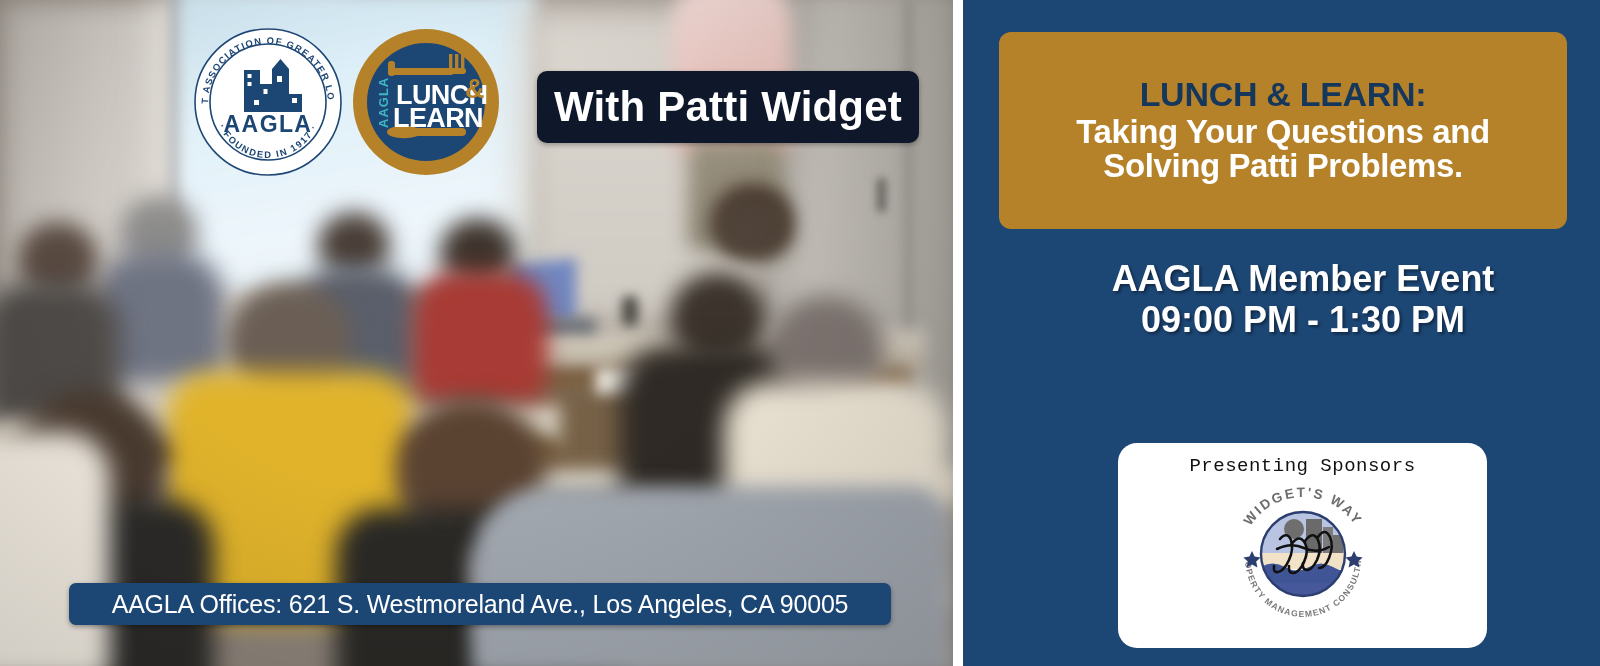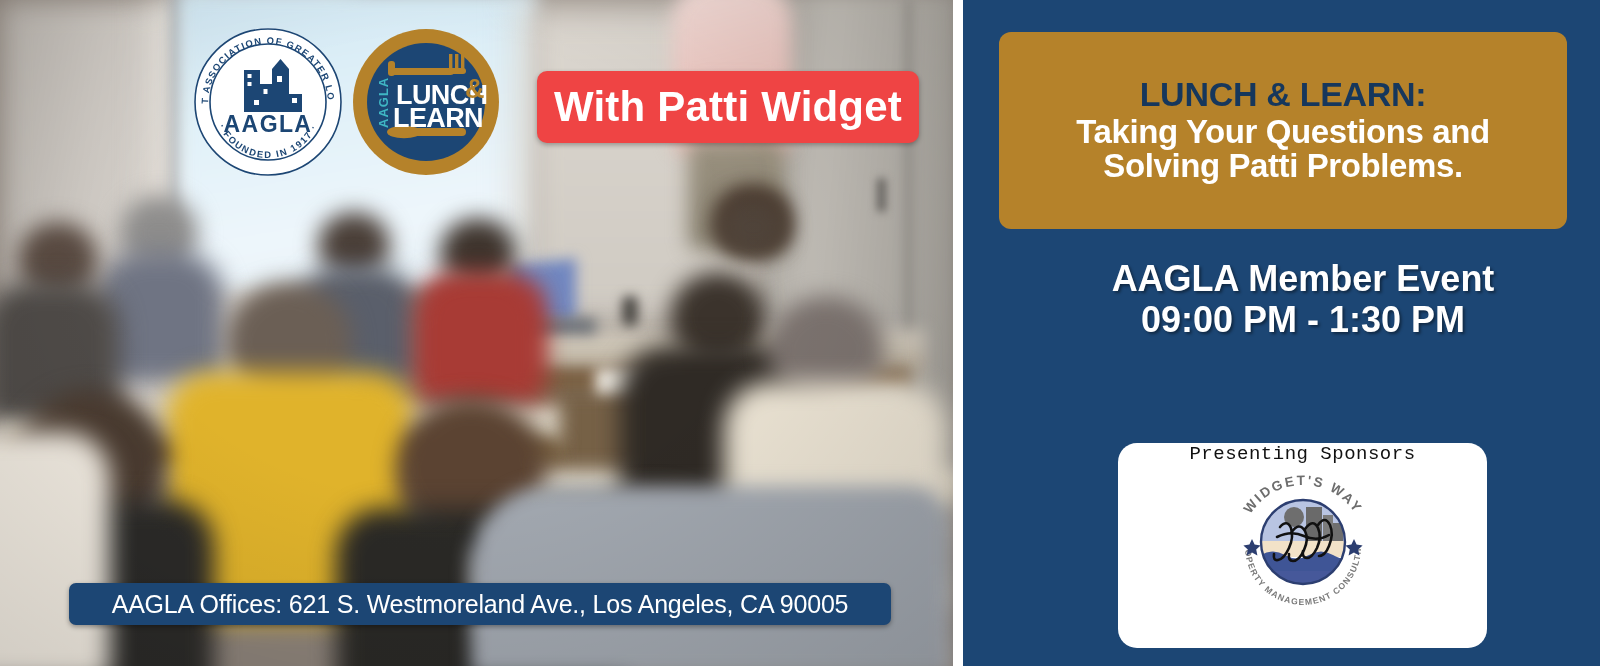--- a/index.html
+++ b/index.html
@@ -162,21 +162,21 @@
   .aagla-seal {
     position:absolute; left:192px; top:26px; width:152px; height:152px;
   }
   .ll-badge {
     position:absolute; left:352px; top:28px; width:148px; height:148px;
   }
 
   
   .patti-banner {
     position:absolute; left:537px; top:71px; width:382px; height:72px;
-    background:#ef4444; border-radius:10px;
+    background:#0f172a; border-radius:10px;
     display:flex; align-items:center; justify-content:center;
     box-shadow:0 2px 5px rgba(0,0,0,.3);
   }
   .patti-banner span {
     color:#ffffff; font-size:42px; font-weight:bold; letter-spacing:.2px;
     white-space:nowrap;
   }
 
   
   .address-bar {
@@ -225,20 +225,21 @@
   }
   .ev-time {
     color:#ffffff; font-size:36px; font-weight:bold;
     text-shadow:2px 2px 3px rgba(0,0,0,.42);
   }
 
   .sponsor-card {
     position:absolute; left:155px; top:443px; width:369px; height:205px;
     background:#ffffff; border-radius:19px;
     display:flex; flex-direction:column; align-items:center;
+    padding-top:12px;
   }
   .sponsor-title {
     font-family:"Liberation Mono", monospace;
     font-size:19px; color:#111111; letter-spacing:.5px;
   }
   .sponsor-logo { margin-top:2px; width:150px; height:150px; }
 </style>
 </head>
 <body>
 

